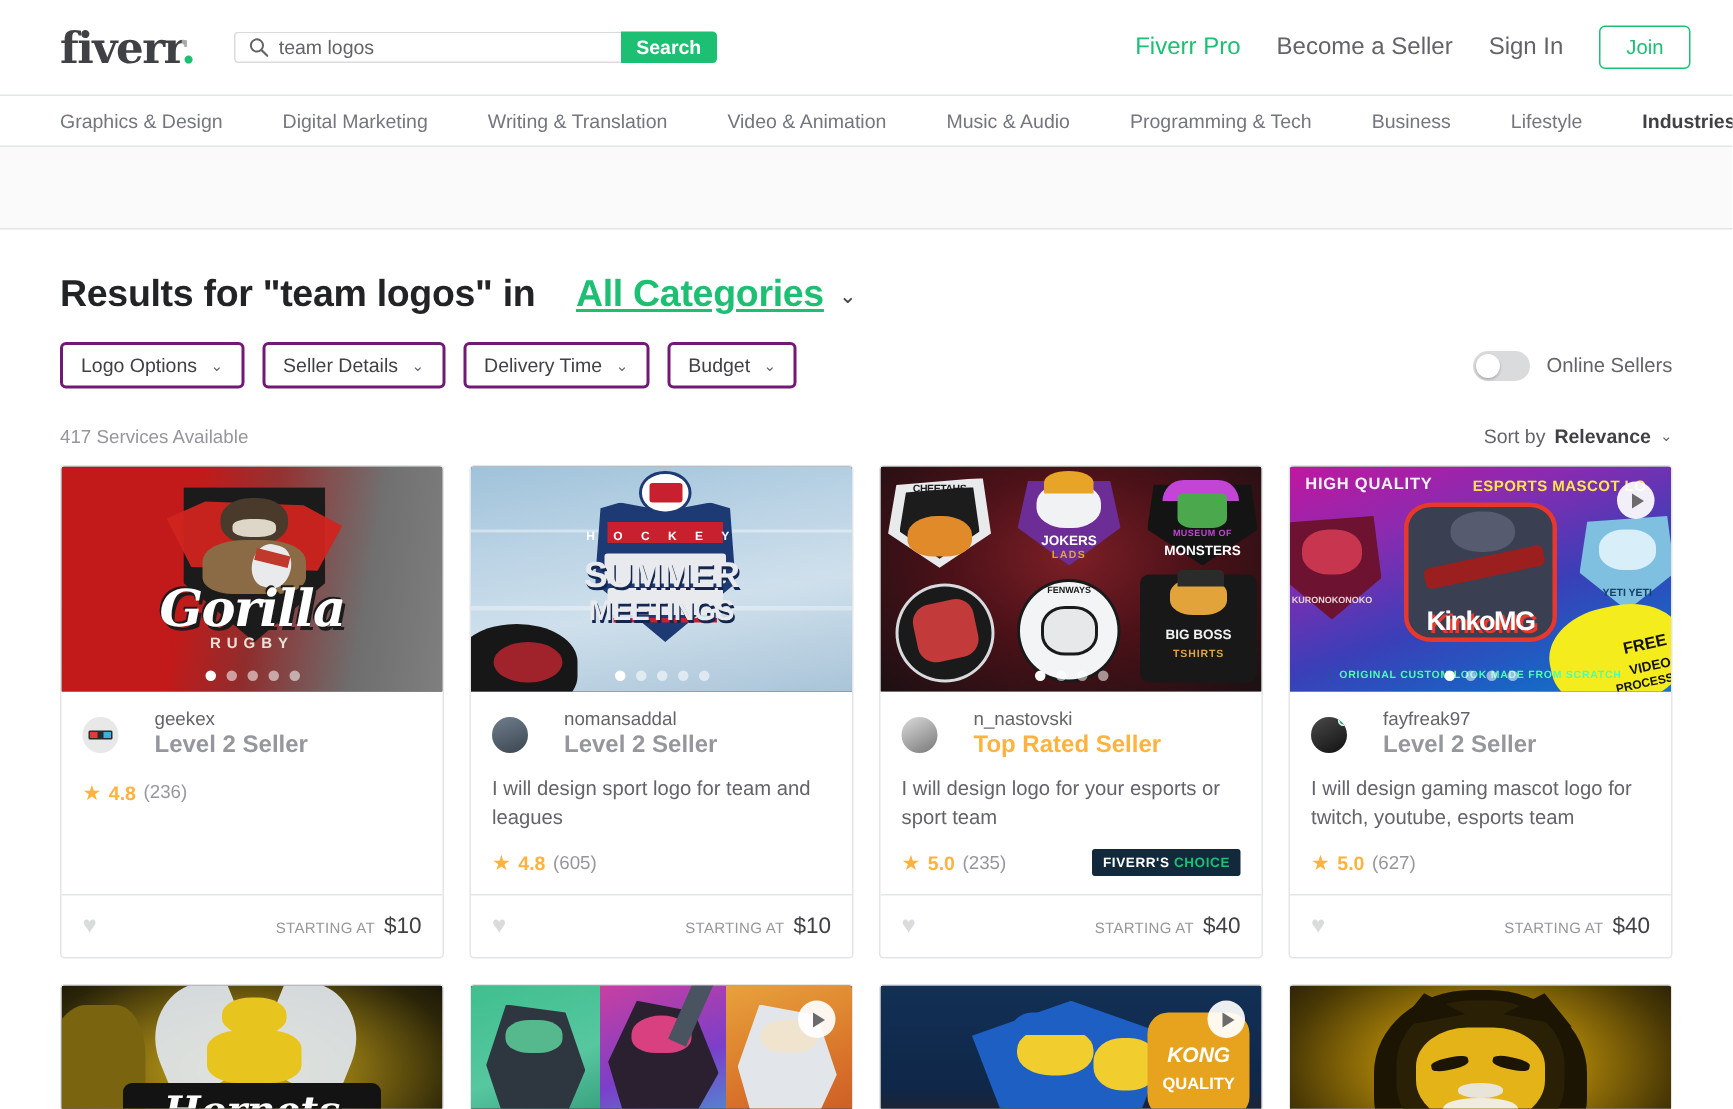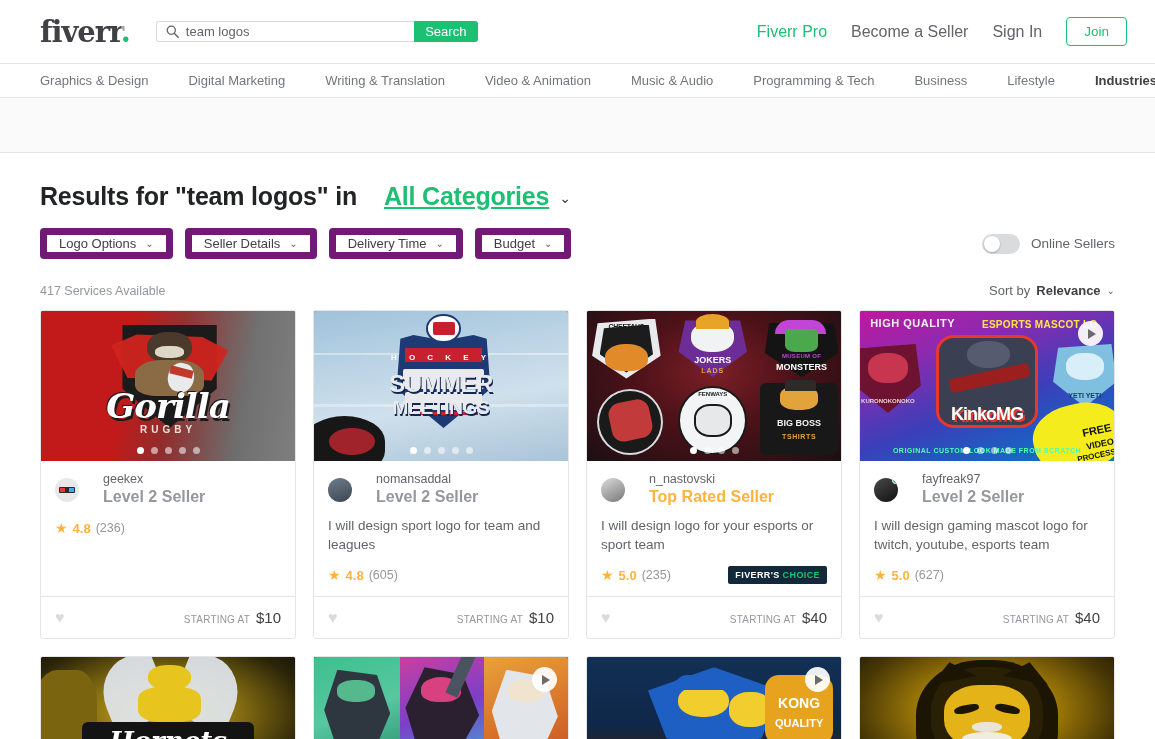--- a/index.html
+++ b/index.html
@@ -57,21 +57,21 @@
     background: transparent;
   }
   .searchbox input::placeholder { color: #95979d; }
   .searchbtn {
     width: 64px;
     background: #1dbf73;
     color: #fff;
     border: none;
     border-radius: 0 3px 3px 0;
     font-size: 13px;
-    font-weight: normal;
+    font-weight: bold;
     font-family: "Liberation Sans", sans-serif;
     cursor: pointer;
   }
 
   .header-right {
     position: absolute;
     right: 28px;
     display: flex;
     align-items: center;
     gap: 24px;
@@ -153,21 +153,21 @@
   }
 
   .filters {
     display: flex;
     align-items: center;
     gap: 12px;
     margin-top: 17px;
     position: relative;
   }
   .filter {
-    border: 7px solid #701a75;
+    border: 2px solid #701a75;
     border-radius: 4px;
     height: 31px;
     display: flex;
     align-items: center;
     padding: 0 12px;
     font-size: 13px;
     color: #404145;
     background: #fff;
     cursor: pointer;
     gap: 9px;
@@ -730,21 +730,21 @@
         <div class="art" style="background:linear-gradient(180deg,#123055 0%,#0f2748 55%,#3a1e12 88%,#6b2810 100%);">
           <div style="position:absolute;left:0;bottom:-4%;width:16%;height:34%;background:#e8901e;clip-path:polygon(40% 0,70% 40%,100% 18%,84% 100%,0 100%,16% 44%);"></div>
 
           <div style="position:absolute;left:24%;top:8%;width:52%;height:62%;background:#1e5fc4;clip-path:polygon(50% 0,100% 30%,86% 92%,50% 100%,14% 92%,0 30%);"></div>
           <div style="position:absolute;left:36%;top:22%;width:20%;height:26%;background:#f2cd2e;border-radius:46%;"></div>
           <div style="position:absolute;left:34%;top:14%;width:26%;height:12%;background:#1e5fc4;border-radius:30px 30px 0 0;"></div>
           <div style="position:absolute;left:56%;top:28%;width:17%;height:28%;background:#f2cd2e;border-radius:44%;"></div>
           <div style="position:absolute;left:0;right:0;top:62%;text-align:center;font-size:23px;font-weight:bold;color:#fff;text-shadow:2px 2px 0 #1e5fc4;letter-spacing:1px;">BUNNIES</div>
 
           <div style="position:absolute;right:3%;top:14%;width:27%;height:56%;background:#e8a31e;border-radius:14px;"></div>
-          <div style="position:absolute;right:3%;top:30%;width:27%;text-align:center;font-size:14px;font-weight:bold;color:#fff;">KONG</div>
+          <div style="position:absolute;right:3%;top:30%;width:27%;text-align:center;font-size:14px;font-weight:bold;color:#fff;font-style:italic;">KONG</div>
           <div style="position:absolute;right:3%;top:48%;width:27%;text-align:center;font-size:11px;font-weight:bold;color:#fff;">QUALITY</div>
         </div>
         <div class="playbtn">
             <i></i>
           </div>
       </div>
     </div>
 
     <div class="card">
       <div class="thumb">

